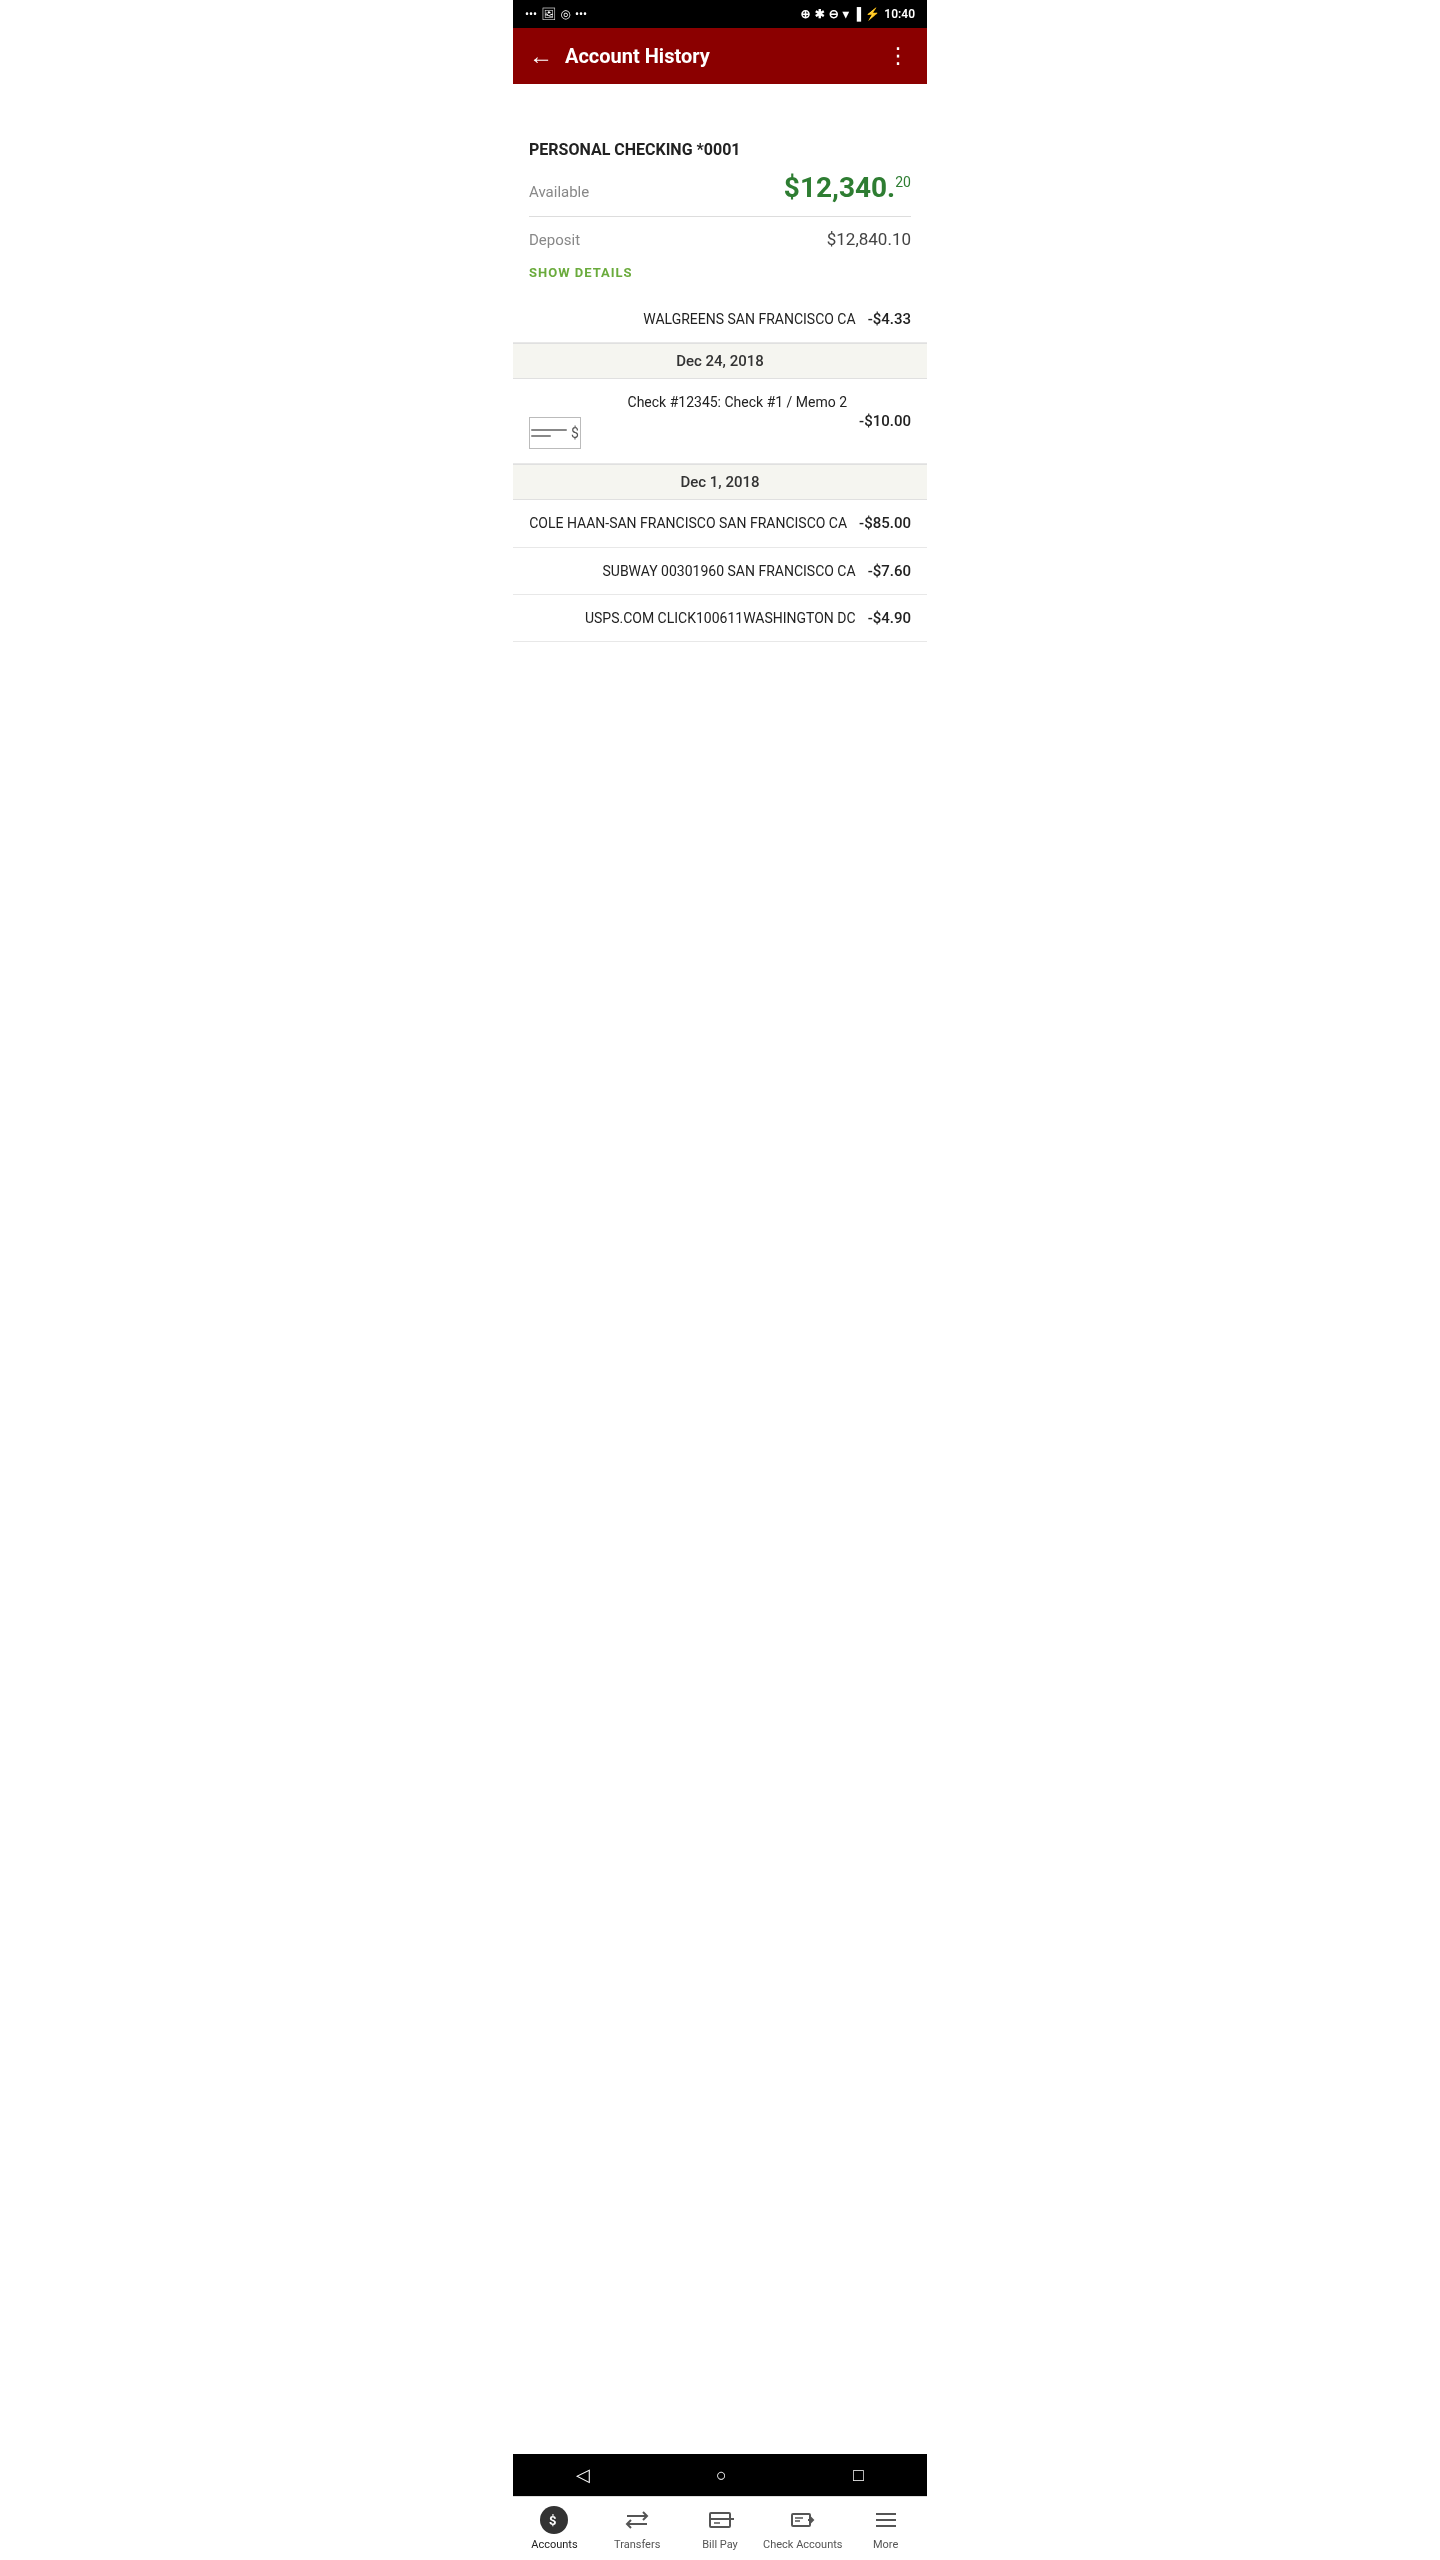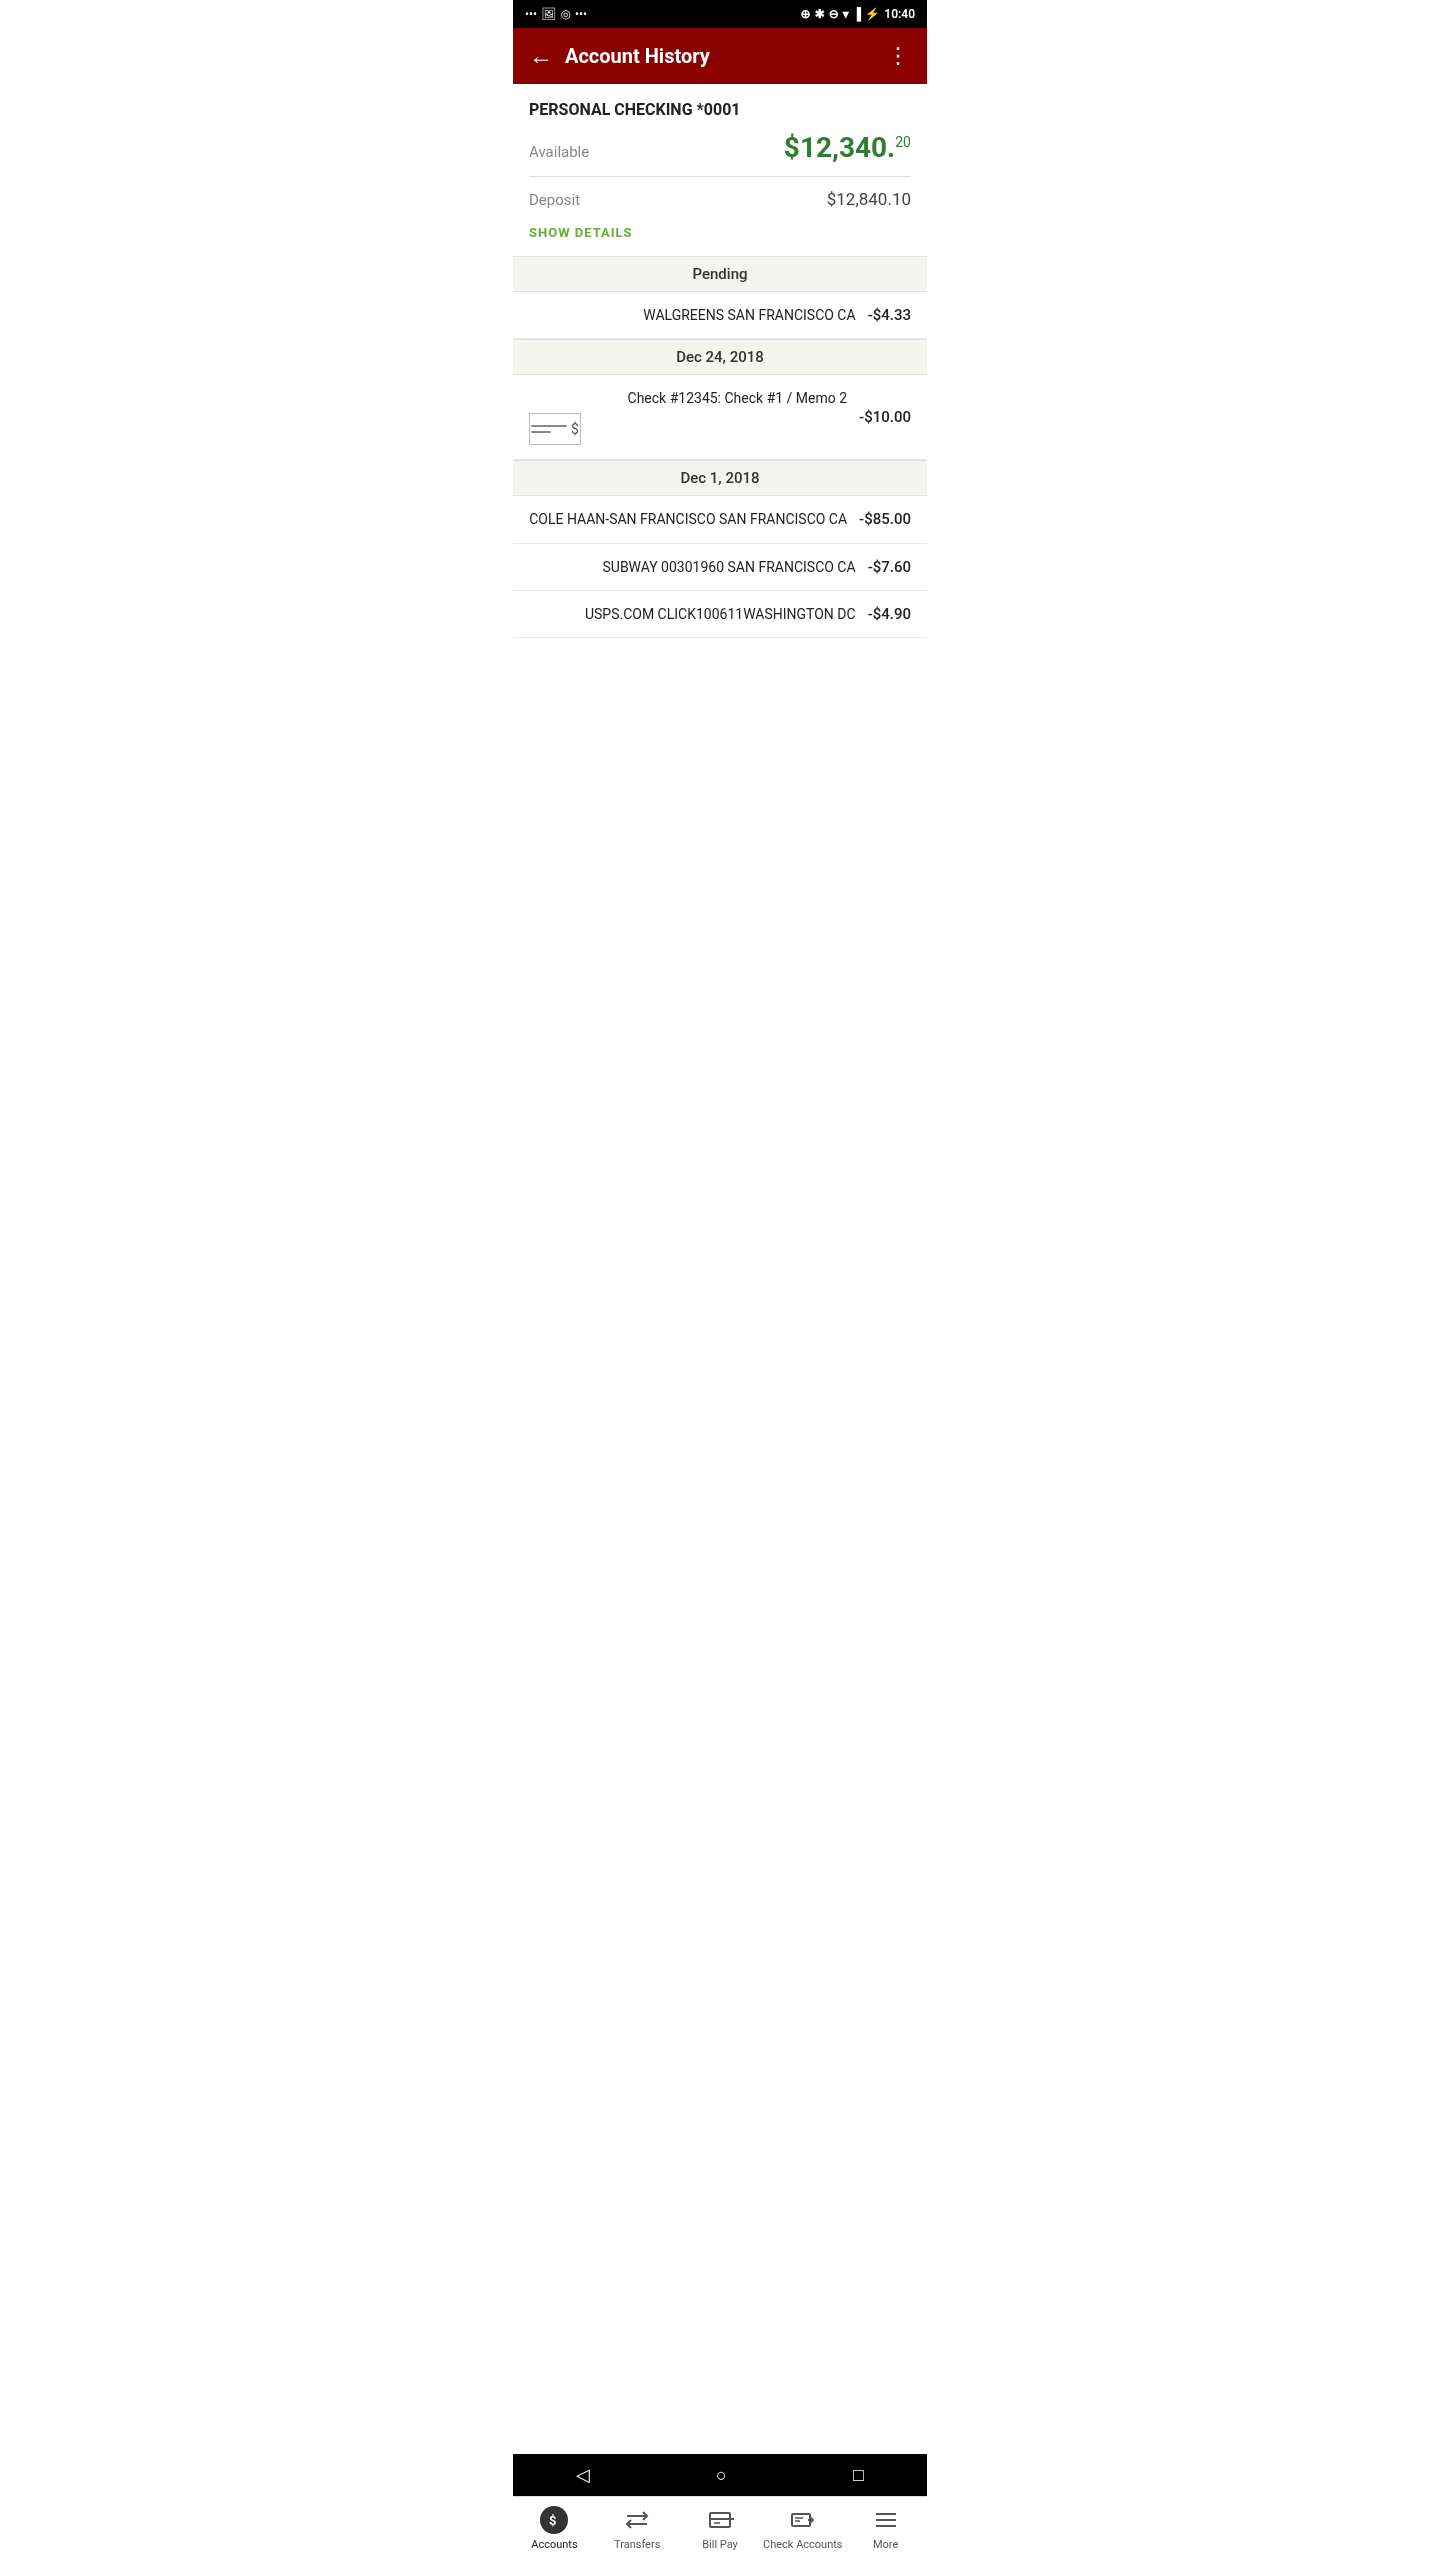--- a/index.html
+++ b/index.html
@@ -242,20 +242,21 @@
       background: none;
       border: none;
       cursor: pointer;
       display: flex;
       align-items: center;
       justify-content: center;
     }
 
     .content-area {
       padding-bottom: 106px;
+      margin-top: 40px;
     }
   </style>
 </head>
 <body>
 
 <div class="status-bar">
   <div class="status-left">
     <span>•••</span>
     <span>🖼</span>
     <span>◎</span>
@@ -291,23 +292,20 @@
     <hr class="divider-light">
     <div class="balance-row">
       <span class="balance-label">Deposit</span>
       <span class="balance-current">$12,840.10</span>
     </div>
     <div class="show-details">SHOW DETAILS</div>
   </div>
 
   <div>
 
-    <div class="section-header">
-      <span>Pending</span>
-    </div>
 
     <div class="transaction-row">
       <div class="transaction-left">
         <div class="transaction-name">WALGREENS SAN FRANCISCO CA</div>
       </div>
       <div class="transaction-amount">-$4.33</div>
     </div>
 
     <div class="section-header">
       <span>Dec 24, 2018</span>

